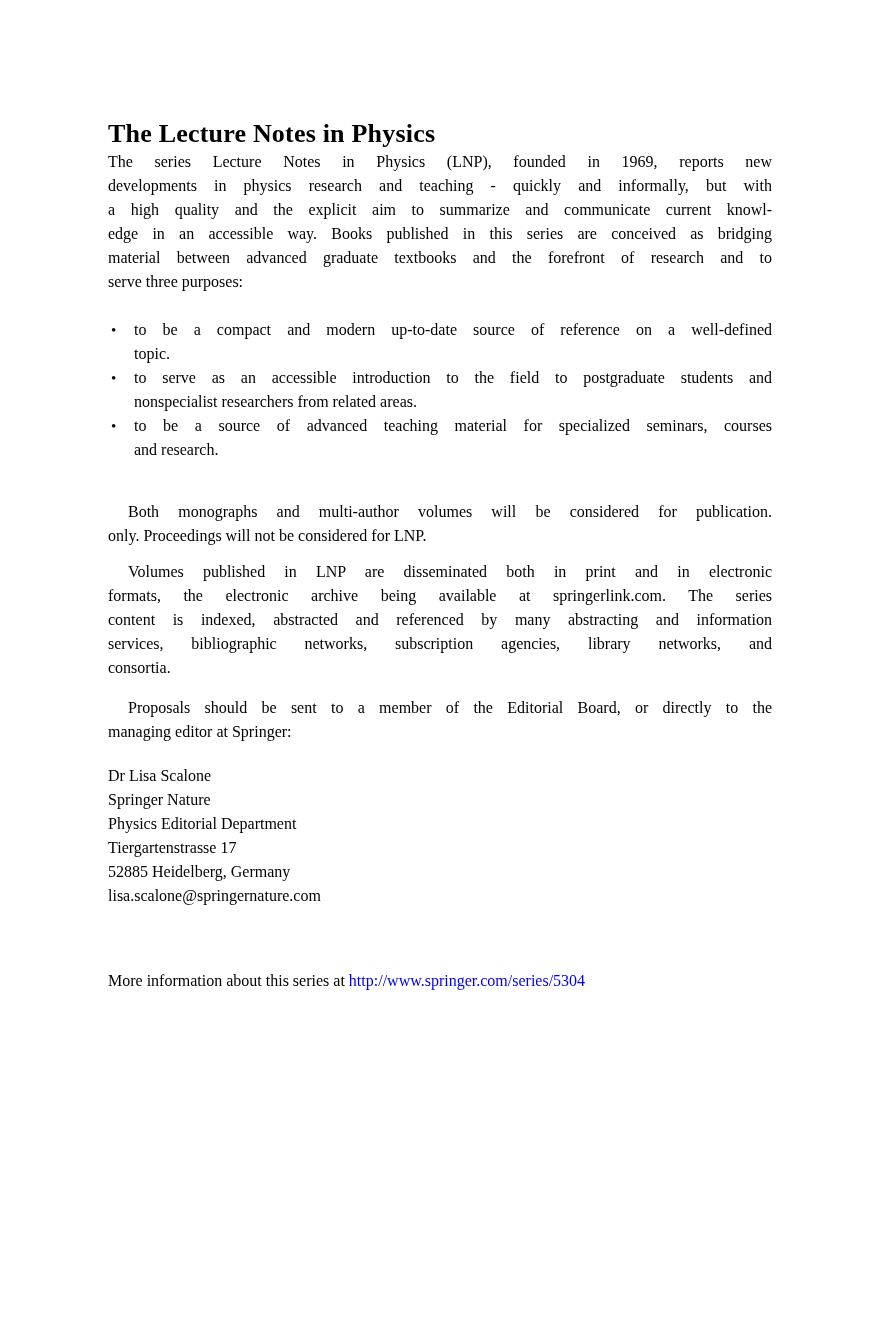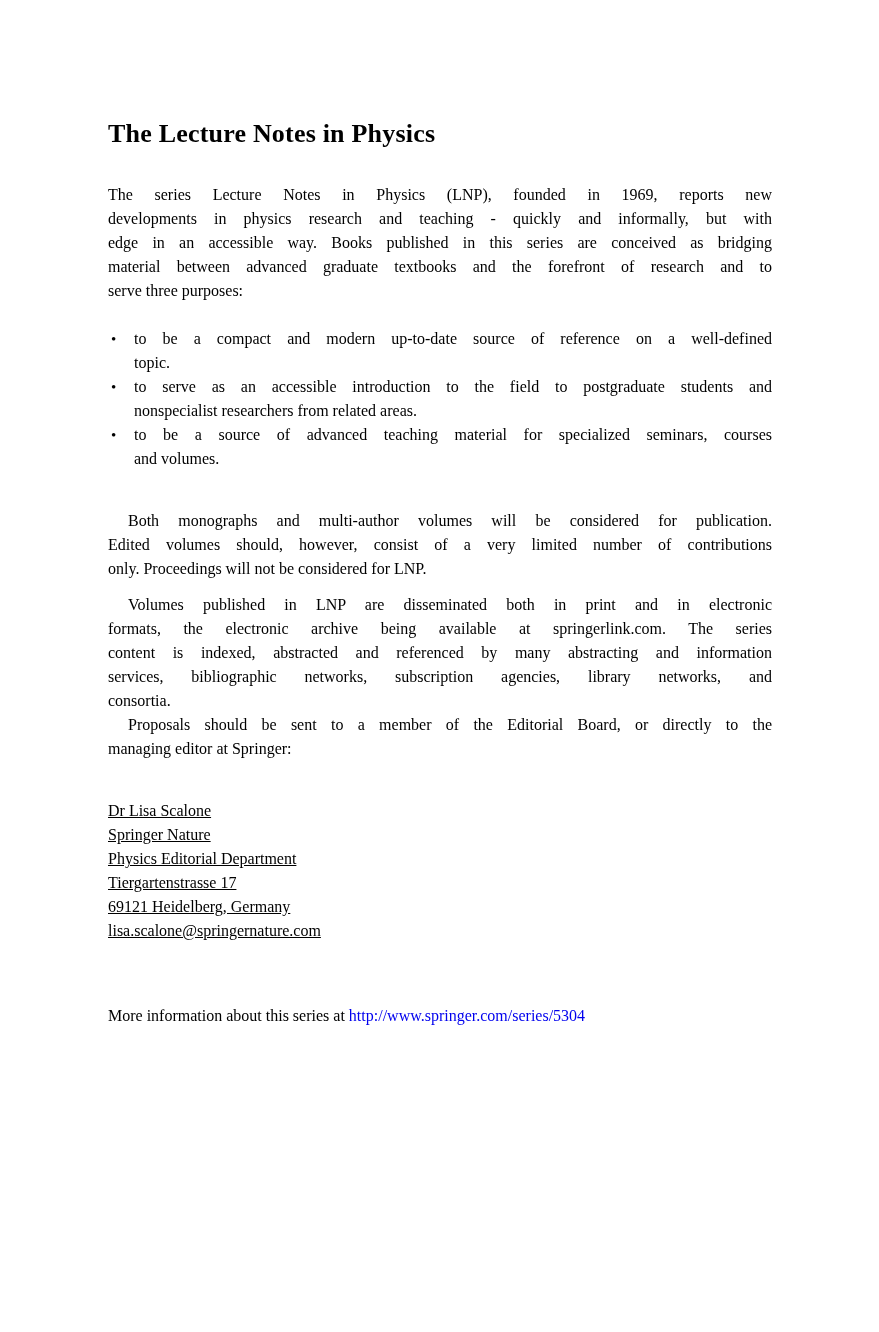--- a/index.html
+++ b/index.html
@@ -37,26 +37,26 @@
     text-align: justify;
     text-align-last: justify;
     white-space: normal;
   }
   .jline.last {
     text-align-last: left;
   }
   .indent {
     text-indent: 20px;
   }
-  .para-intro   { margin-top: 33px; }
+  .para-intro   { }
   .bullet-list  { margin-top: 24px; }
   .para-p2      { margin-top: 38px; }
   .para-p3      { margin-top: 12px; }
-  .para-p4      { margin-top: 0; }
-  .contact      { margin-top: 38px; text-decoration: underline; }
+  .para-p4      { margin-top: 16px; }
+  .contact      { margin-top: 20px; }
   .footer-line  { margin-top: 61px; }
   .bullet-item {
     display: flex;
     align-items: flex-start;
   }
   .bullet-marker {
     flex: 0 0 26px;
     width: 26px;
     padding-left: 3px;
     box-sizing: border-box;
@@ -77,20 +77,21 @@
 <body>
 
 <div class="page">
   <div class="col">
 
     <h1 class="title">The Lecture Notes in Physics</h1>
 
     <div class="body-text para-intro">
       <div class="jline">The series Lecture Notes in Physics (LNP), founded in 1969, reports new</div>
       <div class="jline">developments in physics research and teaching - quickly and informally, but with</div>
+      <div class="jline">a high quality and the explicit aim to summarize and communicate current knowl-</div>
       <div class="jline">edge in an accessible way. Books published in this series are conceived as bridging</div>
       <div class="jline">material between advanced graduate textbooks and the forefront of research and to</div>
       <div class="jline last">serve three purposes:</div>
     </div>
 
     <div class="body-text bullet-list">
       <div class="bullet-item">
         <span class="bullet-marker">•</span>
         <div class="bullet-text">
           <div class="jline">to be a compact and modern up-to-date source of reference on a well-defined</div>
@@ -101,28 +102,27 @@
         <span class="bullet-marker">•</span>
         <div class="bullet-text">
           <div class="jline">to serve as an accessible introduction to the field to postgraduate students and</div>
           <div class="jline last">nonspecialist researchers from related areas.</div>
         </div>
       </div>
       <div class="bullet-item">
         <span class="bullet-marker">•</span>
         <div class="bullet-text">
           <div class="jline">to be a source of advanced teaching material for specialized seminars, courses</div>
-          <div class="jline last">and volumes.</div>
+          <div class="jline last">and research.</div>
         </div>
       </div>
     </div>
 
     <div class="body-text para-p2">
       <div class="jline indent">Both monographs and multi-author volumes will be considered for publication.</div>
-      <div class="jline">Edited volumes should, however, consist of a very limited number of contributions</div>
       <div class="jline last">only. Proceedings will not be considered for LNP.</div>
     </div>
 
     <div class="body-text para-p3">
       <div class="jline indent">Volumes published in LNP are disseminated both in print and in electronic</div>
       <div class="jline">formats, the electronic archive being available at springerlink.com. The series</div>
       <div class="jline">content is indexed, abstracted and referenced by many abstracting and information</div>
       <div class="jline">services, bibliographic networks, subscription agencies, library networks, and</div>
       <div class="jline last">consortia.</div>
     </div>
@@ -130,21 +130,21 @@
     <div class="body-text para-p4">
       <div class="jline indent">Proposals should be sent to a member of the Editorial Board, or directly to the</div>
       <div class="jline last">managing editor at Springer:</div>
     </div>
 
     <div class="body-text contact">
       <div>Dr Lisa Scalone</div>
       <div>Springer Nature</div>
       <div>Physics Editorial Department</div>
       <div>Tiergartenstrasse 17</div>
-      <div>69121 Heidelberg, Germany</div>
+      <div>52885 Heidelberg, Germany</div>
       <div>lisa.scalone@springernature.com</div>
     </div>
 
     <div class="body-text footer-line">
       <span>More information about this series at </span><a class="series-link">http://www.springer.com/series/5304</a>
     </div>
 
   </div>
 </div>
 

